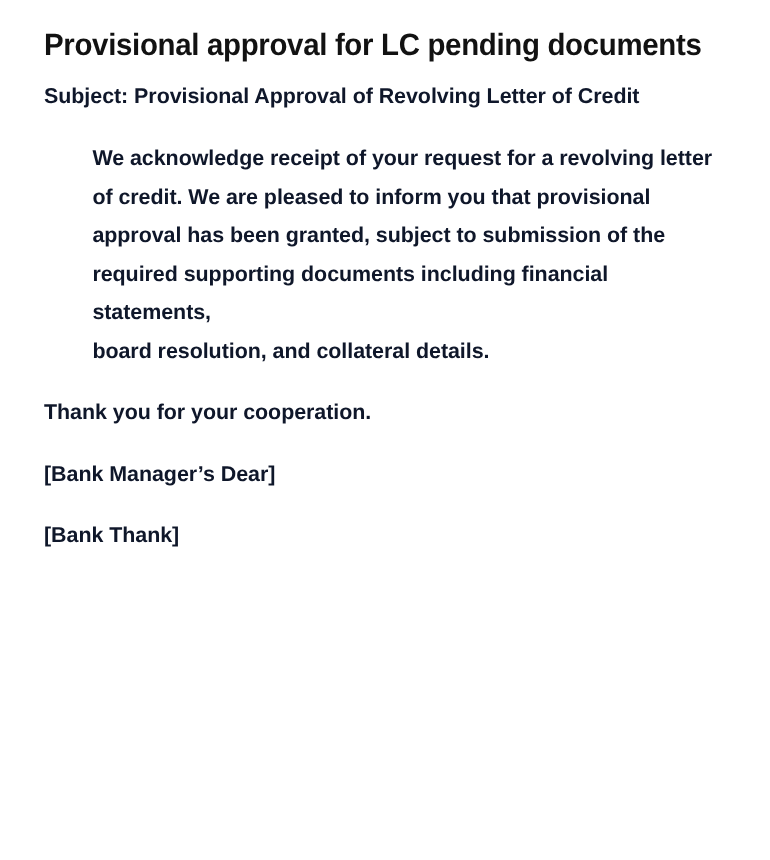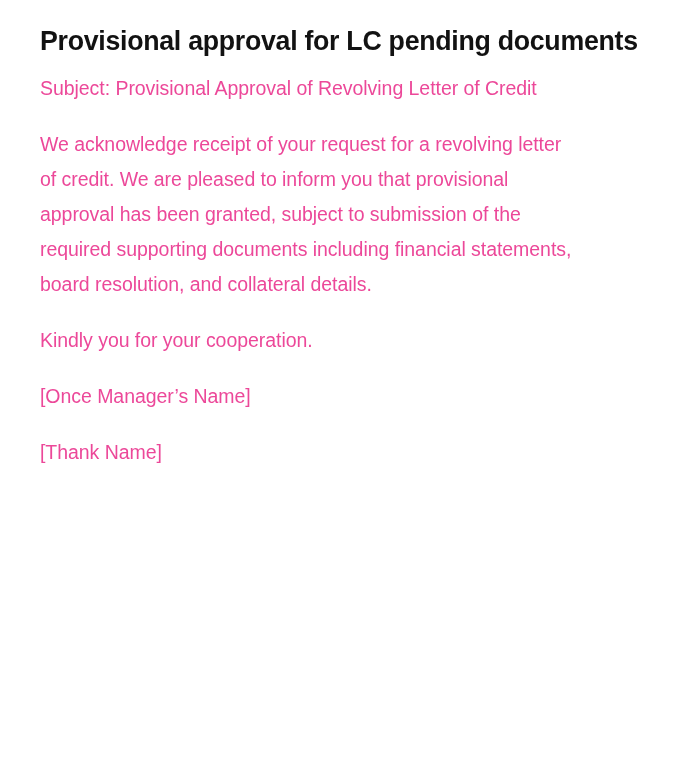--- a/index.html
+++ b/index.html
@@ -42,33 +42,34 @@
   .body-block {
     margin-top: 11px;
   }
 
   .para {
     margin: 0 0 21px 0;
     padding: 0;
     font-family: "Liberation Sans", sans-serif;
     font-size: 19.5px;
     line-height: 35px;
-    font-weight: 400;
-    color: #ec4899;
+    font-weight: 700;
+    color: #0f172a;
     max-width: 604px;
     letter-spacing: -0.05px;
   }
 
   .para:last-child {
     margin-bottom: 0;
   }
 
   
   .para-wrapped {
     white-space: pre-line;
+    margin-left: 44px;
   }
 </style>
 </head>
 <body>
 
 <div class="page">
 
   <h1 class="doc-title">Provisional approval for LC pending documents</h1>
 
   <div class="body-block">
@@ -76,21 +77,21 @@
     <p class="para">Subject: Provisional Approval of Revolving Letter of Credit</p>
 
 
     <p class="para para-wrapped">We acknowledge receipt of your request for a revolving letter
 of credit. We are pleased to inform you that provisional
 approval has been granted, subject to submission of the
 required supporting documents including financial statements,
 board resolution, and collateral details.</p>
 
 
-    <p class="para">Kindly you for your cooperation.</p>
+    <p class="para">Thank you for your cooperation.</p>
 
 
-    <p class="para">[Once Manager’s Name]</p>
+    <p class="para">[Bank Manager’s Dear]</p>
 
-    <p class="para">[Thank Name]</p>
+    <p class="para">[Bank Thank]</p>
 
   </div>
 </div>
 
 </body></html>

